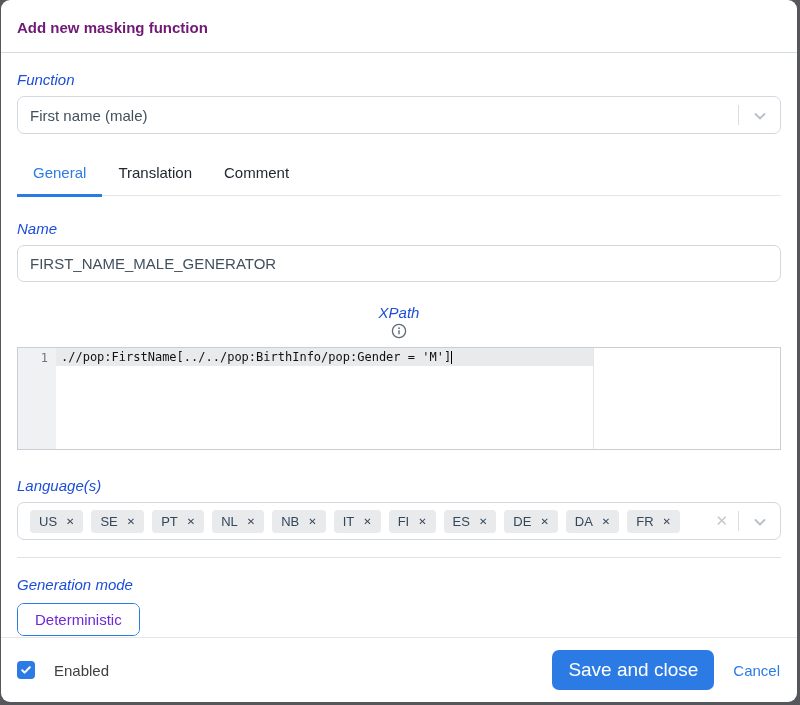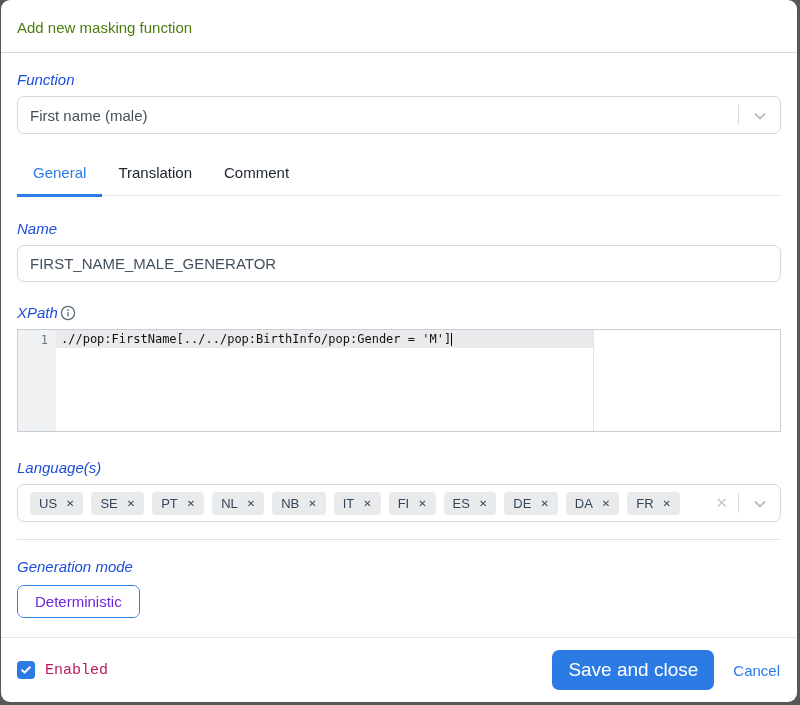--- a/index.html
+++ b/index.html
@@ -14,24 +14,24 @@
   }
   .modal {
     position:absolute; left:1px; top:0; right:3px; bottom:3px;
     background:#ffffff; border-radius:9px;
     display:flex; flex-direction:column; overflow:hidden;
   }
   .modal-header {
     padding:19px 16px 16px;
     border-bottom:1px solid #d5dbe1;
   }
-  .modal-title { font-weight:400; color:#4d7c0f; font-size:15px; }
+  .modal-title { font-weight:700; color:#701a75; font-size:15px; }
   .modal-body { flex:1; padding:0 16px; overflow:hidden; }
   .form-label { color:#1d4ed8; margin:18px 0 8px;font-style:italic; }
-  .label-row { display:flex; align-items:center; gap:2px; margin:22px 0 8px; }
+  .label-row { display:flex; align-items:center; gap:2px; margin:22px 0 8px;flex-direction:column; }
   .label-row .form-label { margin:0; }
 
   .select-box {
     position:relative; height:38px;
     border:1px solid #d3d8de; border-radius:7px;
     display:flex; align-items:center;
     padding:0 80px 0 12px; color:#42505e; background:#fff;
     cursor:pointer;
   }
   .select-divider {
@@ -106,21 +106,21 @@
 
   .modal-footer {
     border-top:1px solid #e4e7ea;
     padding:12px 16px; display:flex; align-items:center;
   }
   .checkbox {
     width:18px; height:18px; border-radius:4px; background:#2c7be5;
     display:inline-flex; align-items:center; justify-content:center;
     cursor:pointer; flex:none;
   }
-  .checkbox-label { margin-left:10px; color:#be185d;font-family:Liberation Mono, monospace; }
+  .checkbox-label { margin-left:19px; color:#404040; }
   .footer-spacer { flex:1; }
   .btn-primary {
     background:#2c7be5; color:#fff; border:none; border-radius:7px;
     padding:9px 16px; font-size:19px; cursor:pointer;
     font-family:"Liberation Sans","DejaVu Sans",sans-serif;
   }
   .link-cancel { color:#2c7be5; margin-left:19px; margin-right:1px; cursor:pointer; }
 </style>
 </head>
 <body>

